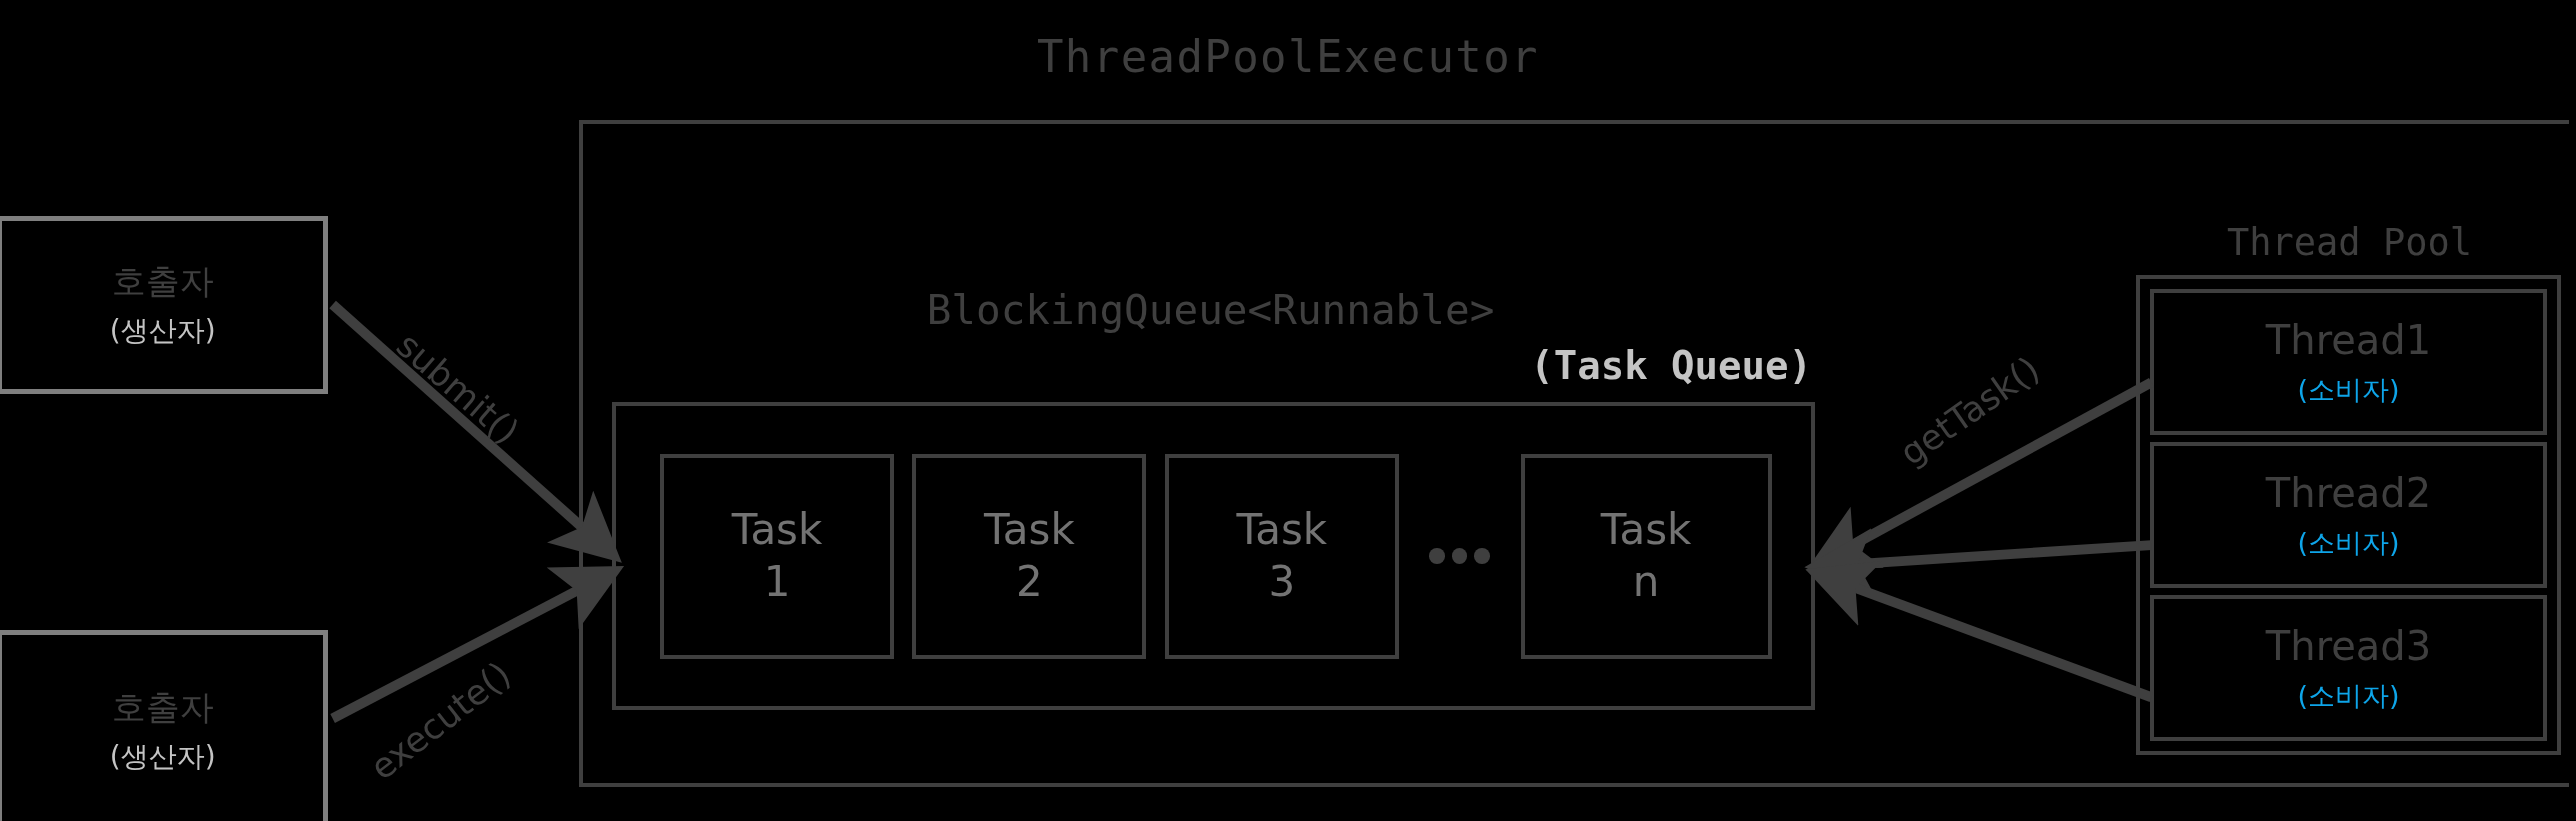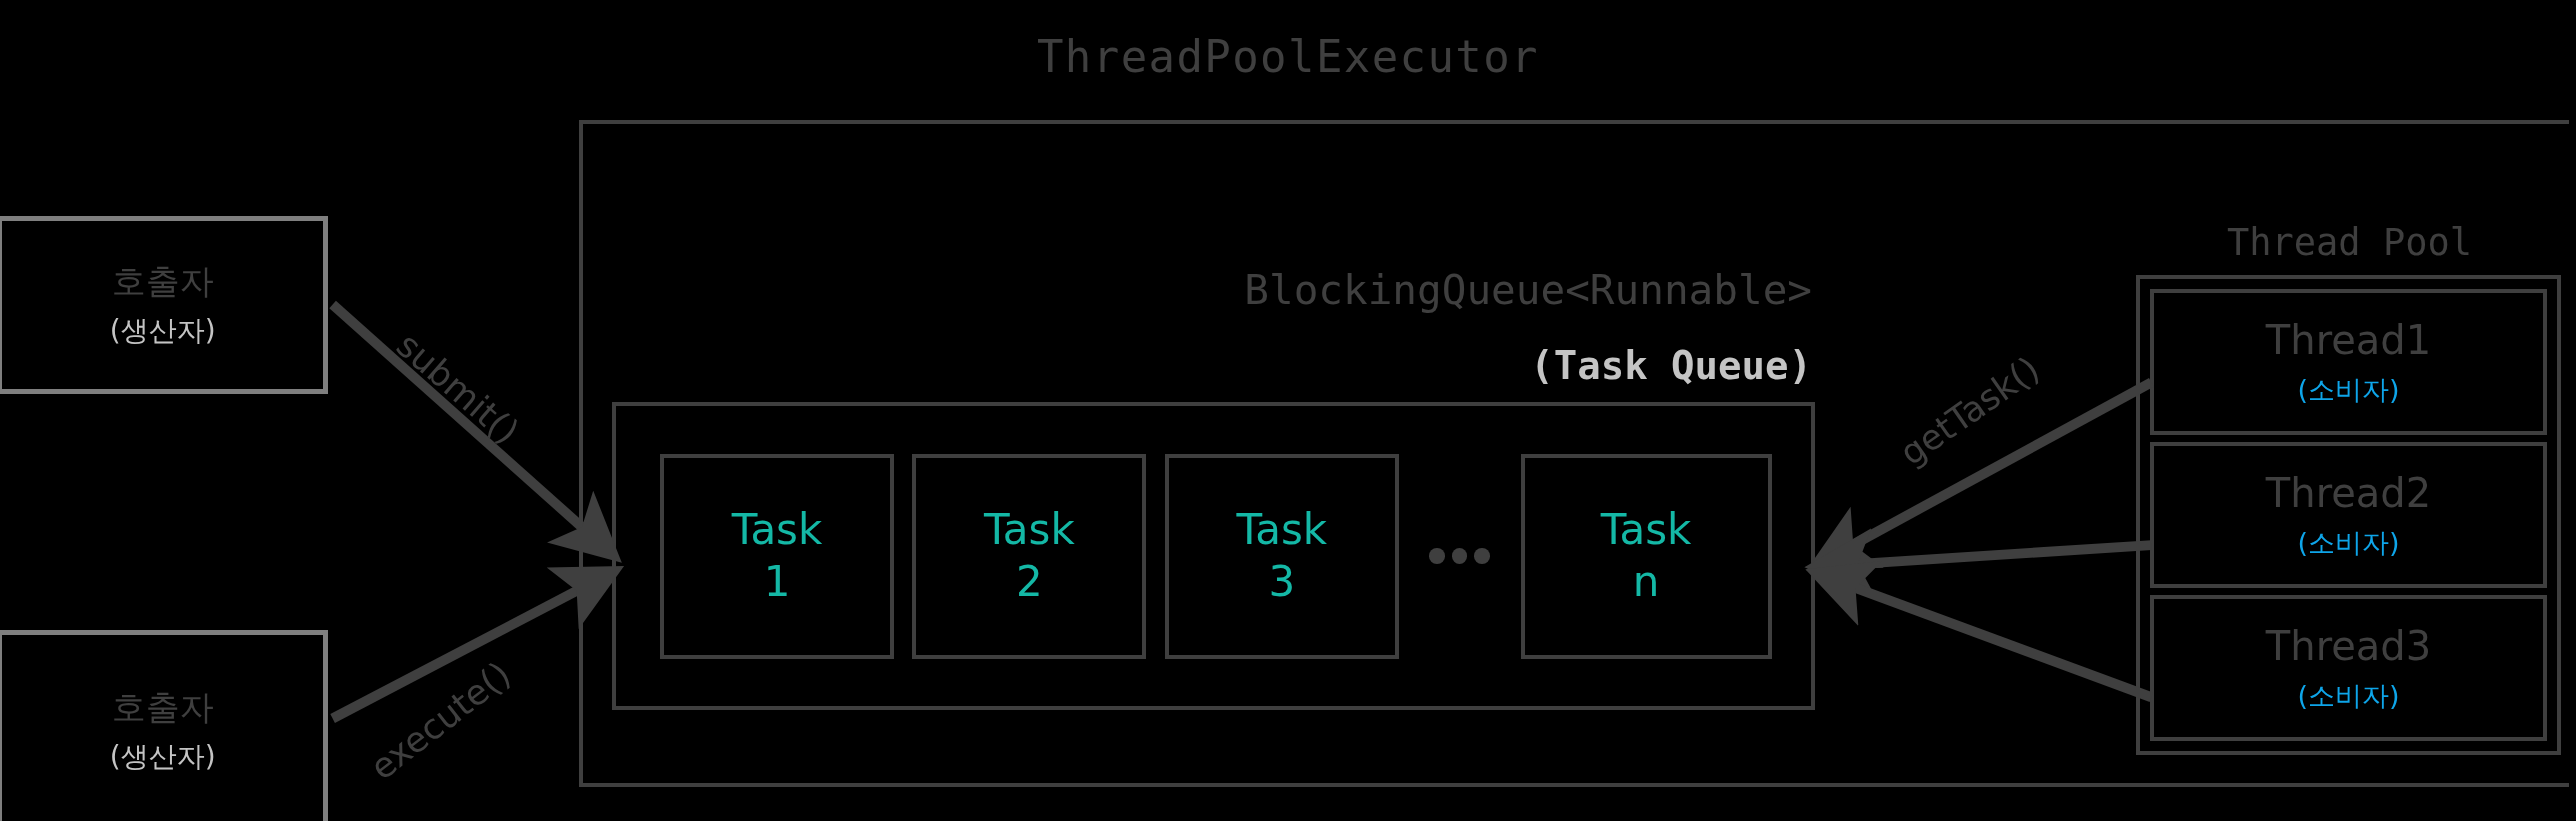--- a/index.html
+++ b/index.html
@@ -31,22 +31,22 @@
     display:flex; flex-direction:column;
     align-items:center; justify-content:center;
   }
   #caller-top{ top:216px; height:178px; }
   #caller-bottom{ top:630px; height:202px; }
   .caller-main{font-family:"DejaVu Sans",sans-serif;font-size:34px;color:#3f3f3f;line-height:1.1;}
   .caller-sub{font-family:"DejaVu Sans",sans-serif;font-size:28px;color:#c4c4c4;line-height:1.2;margin-top:14px;}
 
   
   #queue-title{
-    position:absolute; left:609px; top:266px; width:1203px;
-    text-align:right; font-size:41px; color:#3f3f3f; white-space:nowrap;
+    position:absolute; left:609px; top:286px; width:1203px;
+    text-align:center; font-size:41px; color:#3f3f3f; white-space:nowrap;
   }
   #queue-subtitle{
     position:absolute; left:609px; top:343px; width:1203px;
     text-align:right; font-size:39px; color:#c4c4c4; white-space:nowrap;font-weight:bold;
   }
 
   
   #queue-box{
     position:absolute; left:612px; top:402px;
     width:1203px; height:308px;
@@ -58,21 +58,21 @@
     position:absolute; left:0; top:0; width:100%; height:100%;
     display:flex; align-items:center;
     padding-left:44px; box-sizing:border-box;
   }
   .task-box{
     border:4.2px solid #3f3f3f; box-sizing:border-box;
     display:flex; flex-direction:column;
     align-items:center; justify-content:center;
     height:205px; width:234px; margin-right:18.4px;
     font-family:"DejaVu Sans",sans-serif;
-    font-size:42px; color:#14b8a6; line-height:1.25;
+    font-size:42px; color:#737373; line-height:1.25;
   }
   .task-box.wide{width:251px;}
   .task-ellipsis{
     width:85px; margin-right:18.4px;
     display:flex; align-items:center; justify-content:center;
     color:#3f3f3f; font-size:50px; line-height:0.2;
     letter-spacing:4.2px;
   }
   .dot{width:15.6px;height:15.6px;border-radius:50%;background:#3f3f3f;margin:0 3.5px;}
 

